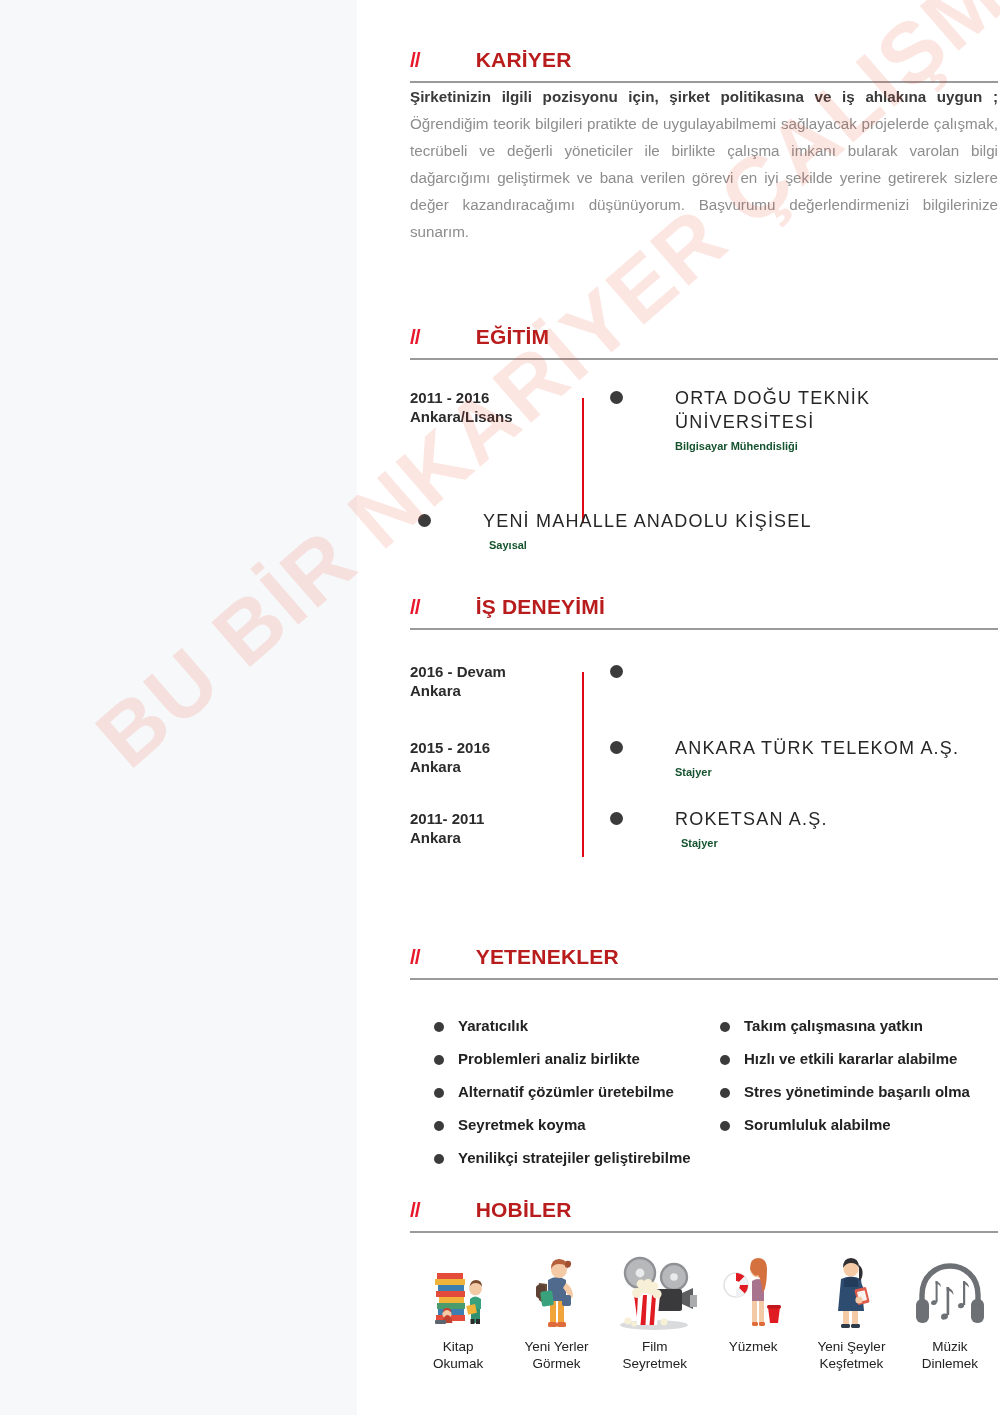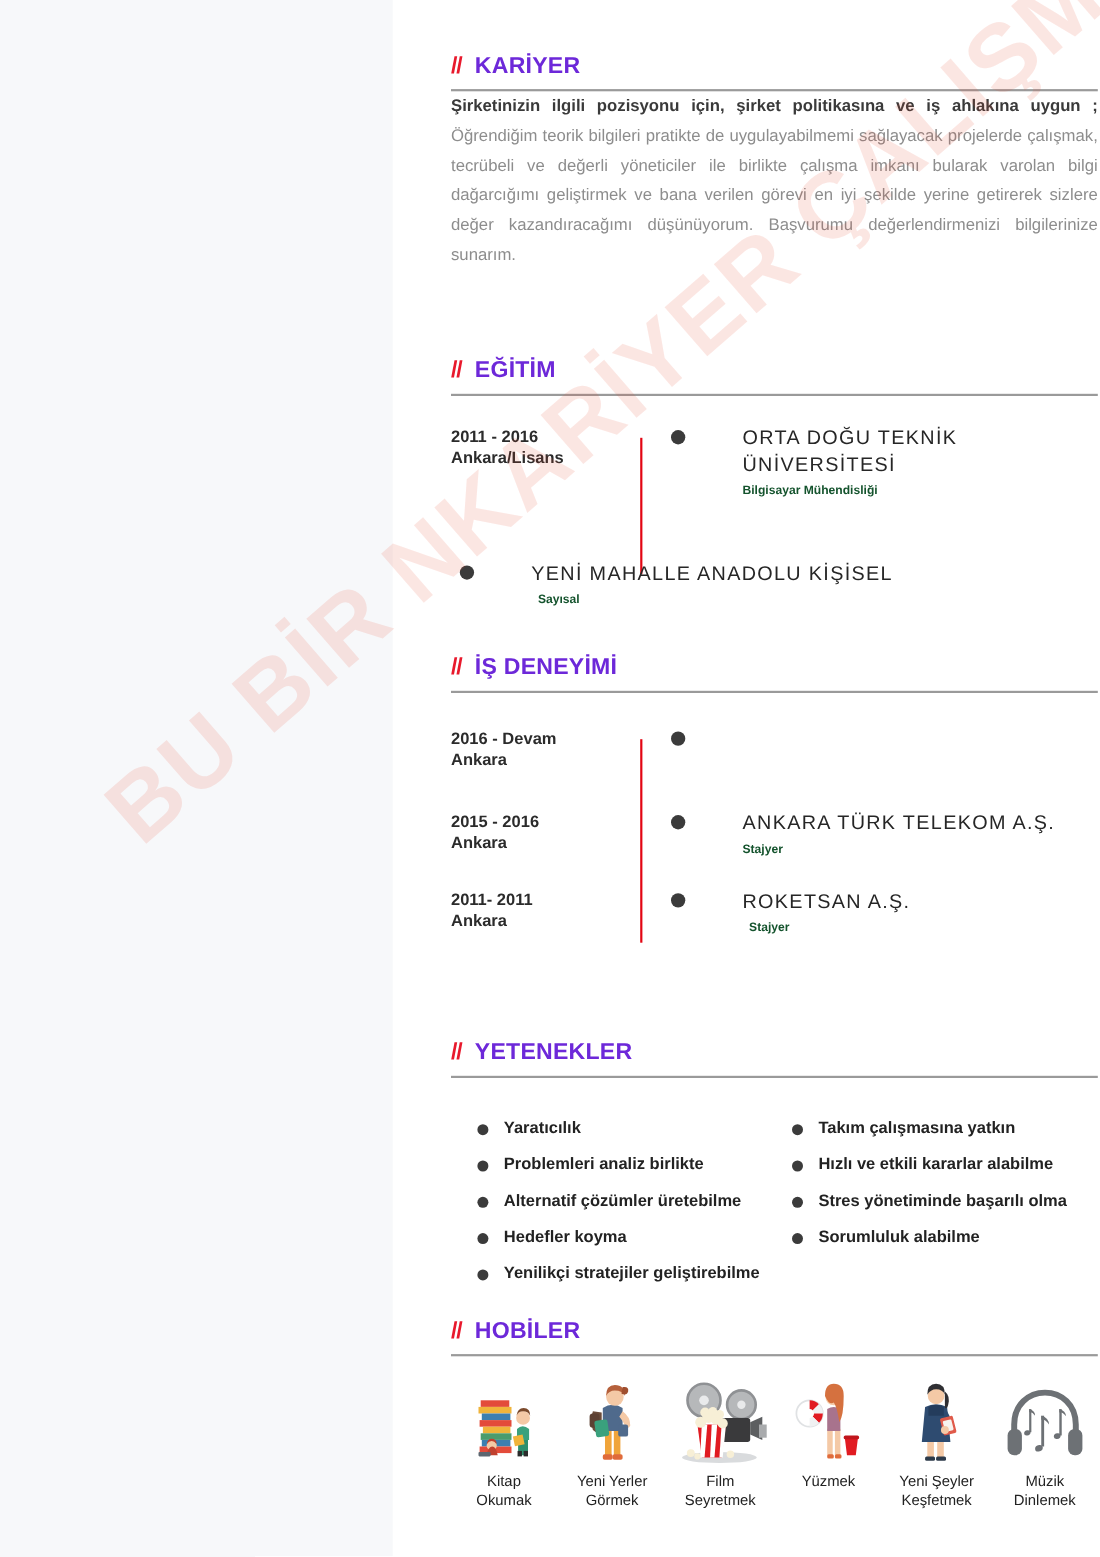--- a/index.html
+++ b/index.html
@@ -76,21 +76,21 @@
     color: #6a6a6a;
     font-size: 14px;
     font-weight: bold;
     letter-spacing: 4.6px;
   }
 
   
   .sec-head { display: flex; align-items: baseline; gap: 12px; }
   .slashes { color: #e8192c; font-size: 21px; font-weight: bold; letter-spacing: -1px; }
   .sec-title {
-    font-size: 21px; font-weight: bold; color: #6d28d9; letter-spacing: 0.2px;
+    font-size: 21px; font-weight: bold; color: #b91c1c; letter-spacing: 0.2px; margin-left: 44px;
   }
   .sec-rule { height: 2px; background: #9a9a9a; margin-top: 7px; }
 
   .side-sec { position: absolute; left: 36px; width: 290px; }
 
   
   .pi-row { display: flex; font-size: 14.5px; font-weight: bold; color: #2a2a2a; margin-bottom: 13px; line-height: 17px; }
   .pi-label { width: 119px; flex: none; }
   .pi-value { flex: 1; }
 
@@ -463,21 +463,21 @@
           <div class="ab-row">
               <span class="ab-dot"></span>
               <span class="ab-text">Problemleri analiz birlikte</span>
             </div>
           <div class="ab-row">
               <span class="ab-dot"></span>
               <span class="ab-text">Alternatif çözümler üretebilme</span>
             </div>
           <div class="ab-row">
               <span class="ab-dot"></span>
-              <span class="ab-text">Hedefler koyma</span>
+              <span class="ab-text">Seyretmek koyma</span>
             </div>
           <div class="ab-row">
               <span class="ab-dot"></span>
               <span class="ab-text">Yenilikçi stratejiler geliştirebilme</span>
             </div>
         </div>
         <div class="ab-col" style="padding-left:16px;">
           <div class="ab-row">
               <span class="ab-dot"></span>
               <span class="ab-text">Takım çalışmasına yatkın</span>

